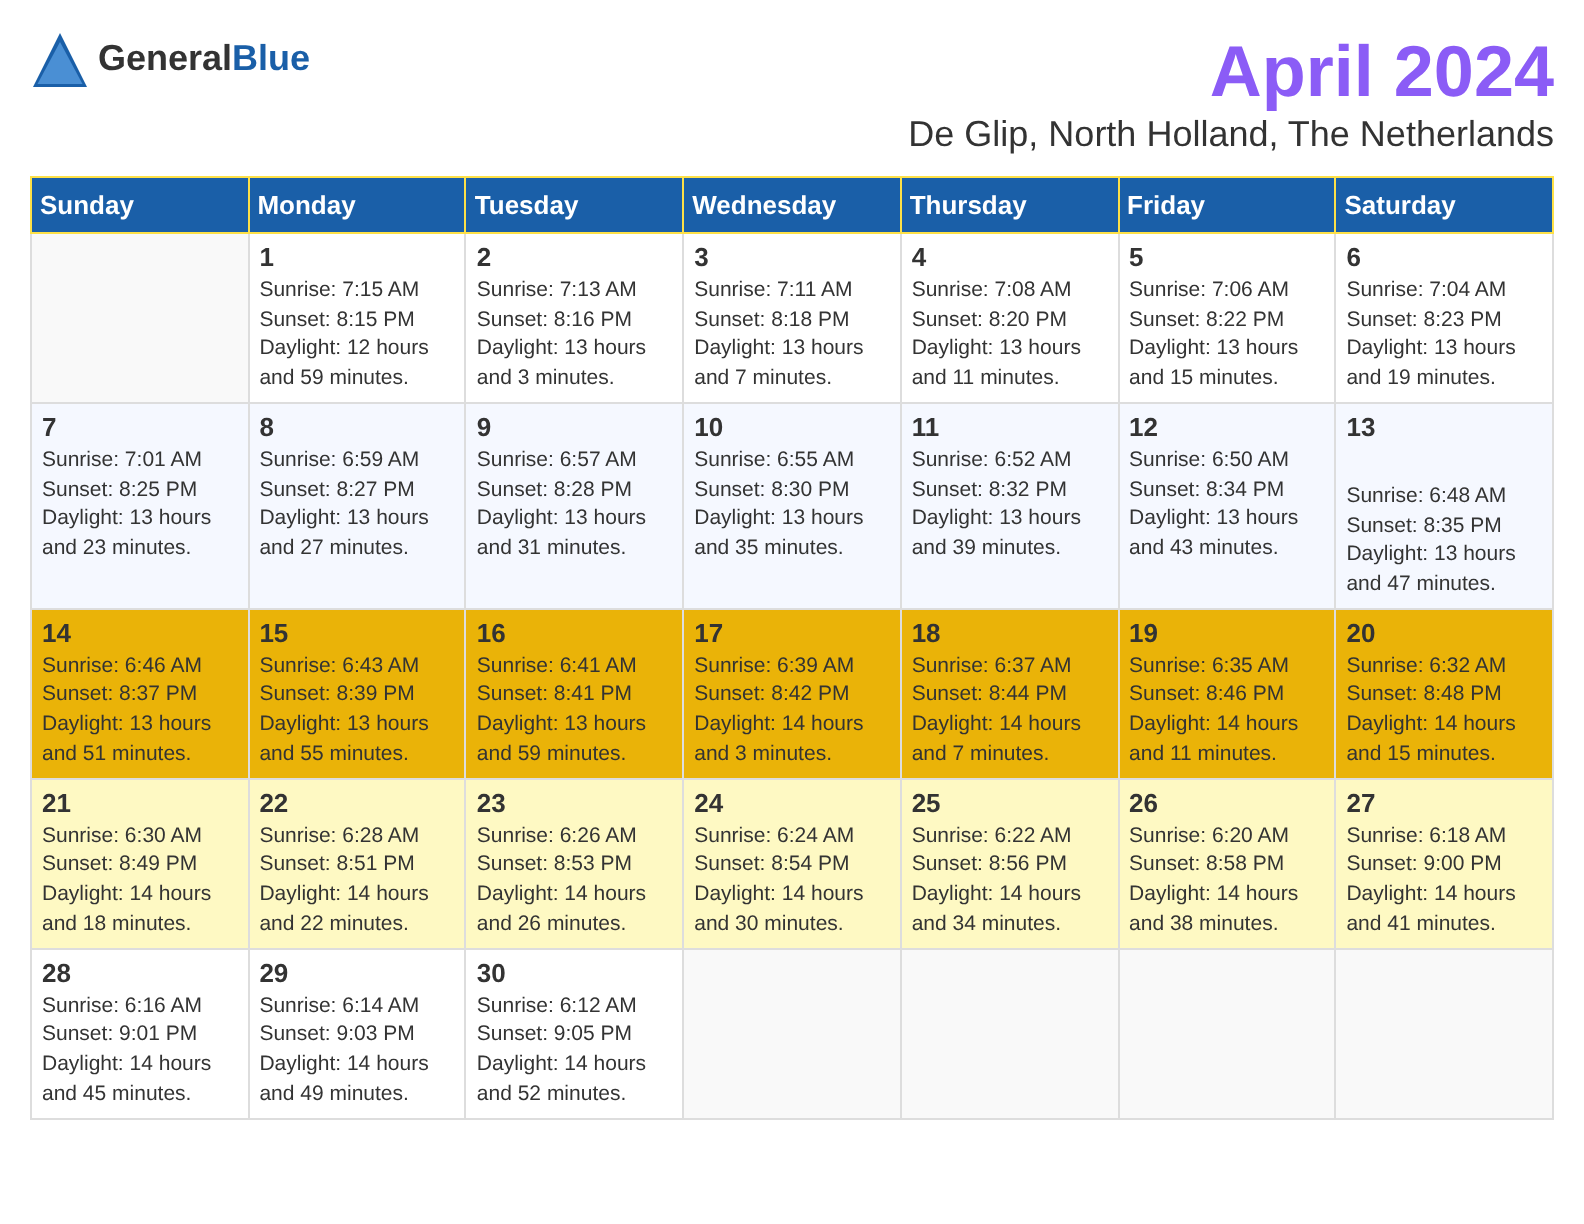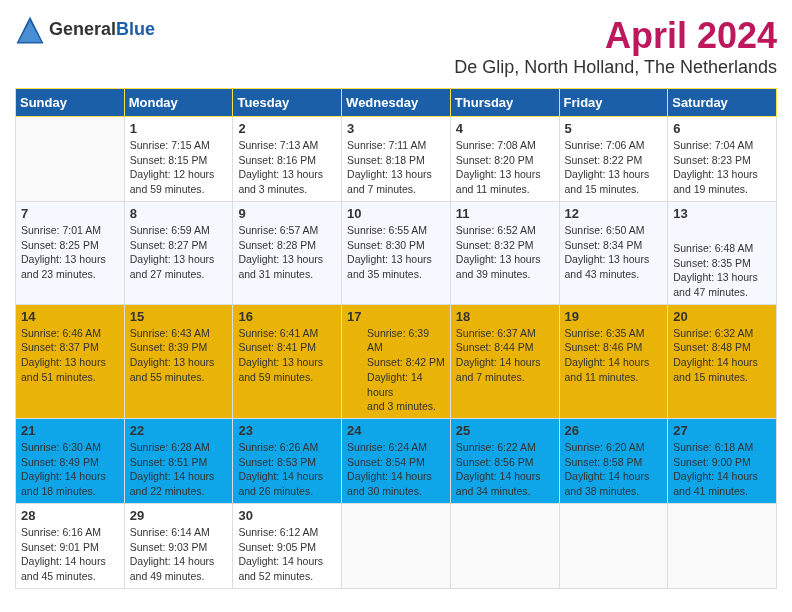--- a/index.html
+++ b/index.html
@@ -39,21 +39,21 @@
       width: 30px;
       height: 30px;
       margin-right: 4px;
     }
     .title-block {
       text-align: right;
     }
     .month-title {
       font-size: 36px;
       font-weight: bold;
-      color: #be185d;
+      color: #8b5cf6;
     }
     .location {
       font-size: 18px;
       color: #333;
     }
     table {
       width: 100%;
       border-collapse: collapse;
       font-size: 11px;
     }
@@ -241,21 +241,21 @@
         </td>
         <td>
           <span class="day-num">16</span>
           <div class="day-info" style="white-space: pre-line;">Sunrise: 6:41 AM
 Sunset: 8:41 PM
 Daylight: 13 hours
 and 59 minutes.</div>
         </td>
         <td>
           <span class="day-num">17</span>
-          <div class="day-info" style="white-space: pre-line; margin-left: 20px;">Sunrise: 6:39 AM
+          <div class="day-info" style="white-space: pre-line;">Sunrise: 6:39 AM
 Sunset: 8:42 PM
 Daylight: 14 hours
 and 3 minutes.</div>
         </td>
         <td>
           <span class="day-num">18</span>
           <div class="day-info" style="white-space: pre-line;">Sunrise: 6:37 AM
 Sunset: 8:44 PM
 Daylight: 14 hours
 and 7 minutes.</div>
@@ -268,21 +268,21 @@
 and 11 minutes.</div>
         </td>
         <td>
           <span class="day-num">20</span>
           <div class="day-info" style="white-space: pre-line;">Sunrise: 6:32 AM
 Sunset: 8:48 PM
 Daylight: 14 hours
 and 15 minutes.</div>
         </td>
       </tr>
-      <tr style="background: #0ea5e9;">
+      <tr style="background: #fef9c3;">
         <td>
           <span class="day-num">21</span>
           <div class="day-info" style="white-space: pre-line;">Sunrise: 6:30 AM
 Sunset: 8:49 PM
 Daylight: 14 hours
 and 18 minutes.</div>
         </td>
         <td>
           <span class="day-num">22</span>
           <div class="day-info" style="white-space: pre-line;">Sunrise: 6:28 AM

